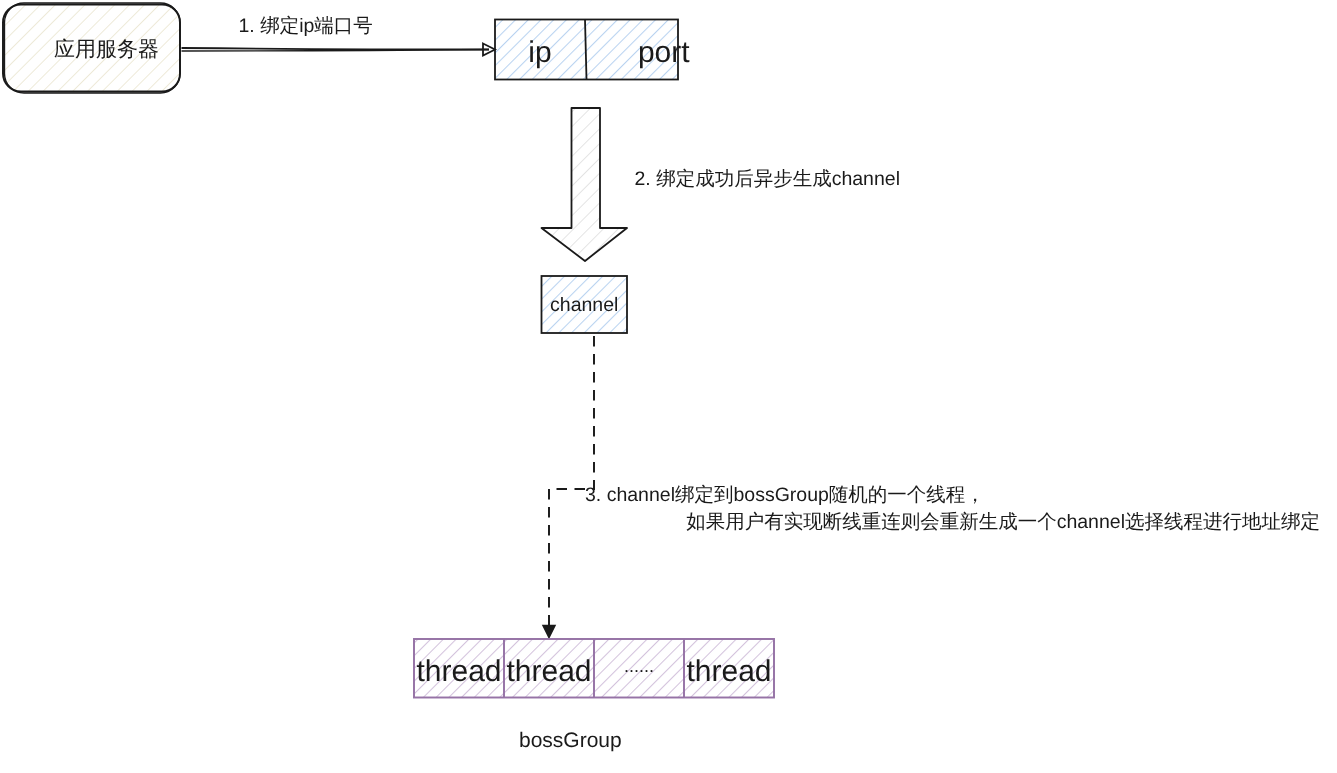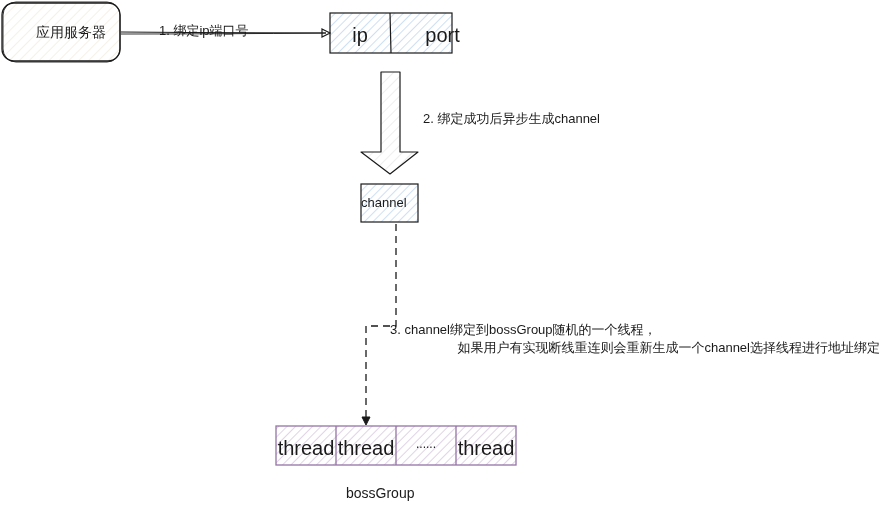--- a/index.html
+++ b/index.html
@@ -61,28 +61,28 @@
   <g>
     <rect x="276" y="426" width="240" height="39" fill="url(#hatch-purple)" stroke="#9673a6" stroke-width="1.3"></rect>
     <line x1="336" y1="426" x2="336" y2="465" stroke="#9673a6" stroke-width="1.3"></line>
     <line x1="396" y1="426" x2="396" y2="465" stroke="#9673a6" stroke-width="1.3"></line>
     <line x1="456" y1="426" x2="456" y2="465" stroke="#9673a6" stroke-width="1.3"></line>
   </g>
 </svg>
 
 <div class="label" style="left:2px; top:24px; width:138px; text-align:center; font-size:14px;">应用服务器</div>
 
-<div class="label" style="left:159px; top:22px;">1. 绑定ip端口号</div>
+<div class="label" style="left:159px; top:8px;">1. 绑定ip端口号</div>
 
 <div class="cell-text" style="left:330px; top:24px; width:60px;">ip</div>
 <div class="cell-text" style="left:412px; top:24px; width:61px;">port</div>
 
 <div class="label" style="left:423px; top:110px;">2. 绑定成功后异步生成channel</div>
 
-<div class="cell-text" style="left:361px; top:195px; width:44px; font-size:13px;">channel</div>
+<div class="cell-text" style="left:361px; top:195px; width:57px; font-size:13px;">channel</div>
 
 <div class="label" style="left:390px; top:321px; width:480px; text-align:left;">3. channel绑定到bossGroup随机的一个线程，</div>
 <div class="label" style="left:390px; top:339px; width:490px; text-align:right;">如果用户有实现断线重连则会重新生成一个channel选择线程进行地址绑定</div>
 
 <div class="cell-text" style="left:276px; top:437px; width:60px;">thread</div>
 <div class="cell-text" style="left:336px; top:437px; width:60px;">thread</div>
 <div class="cell-text" style="left:396px; top:437px; width:60px; font-size:12px;">......</div>
 <div class="cell-text" style="left:456px; top:437px; width:60px;">thread</div>
 
 <div class="caption" style="left:346px; top:485px;">bossGroup</div>

